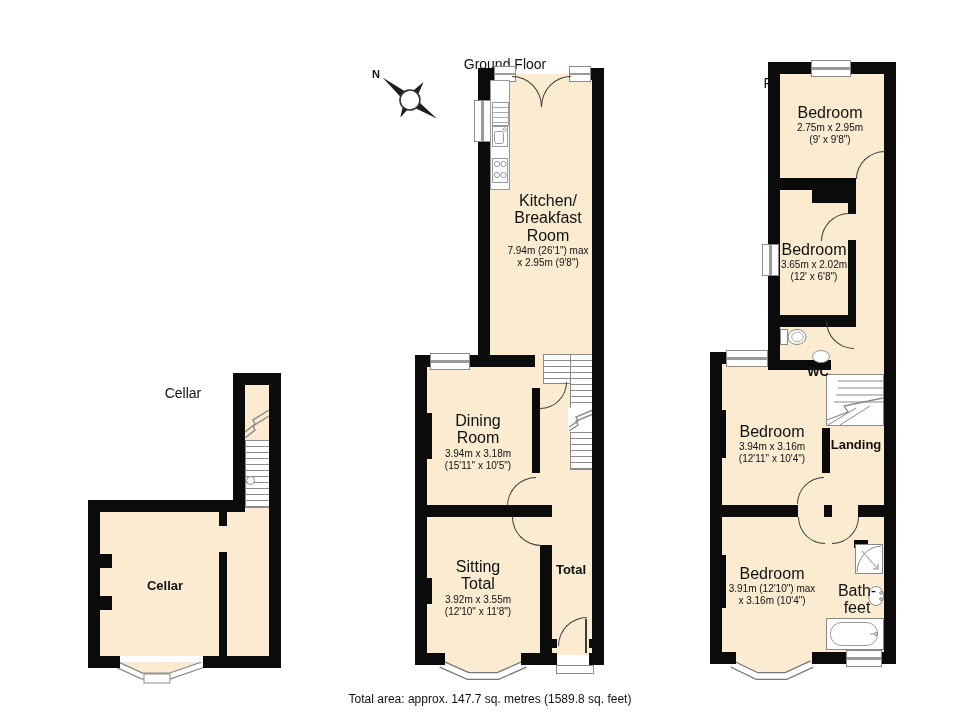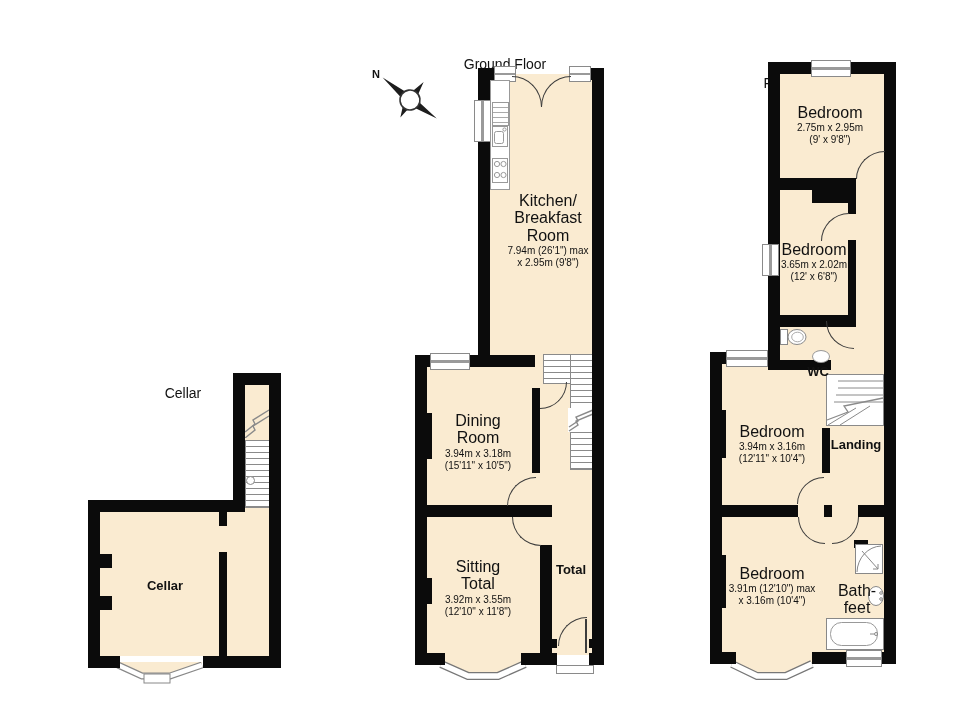--- a/index.html
+++ b/index.html
@@ -271,14 +271,15 @@
   <div class="label" style="left:714px;top:565px;width:116px;">
     <div class="room-name">Bedroom</div>
     <div class="room-dims">3.91m (12'10") max
 x 3.16m (10'4")</div>
   </div>
   <div class="label" style="left:830px;top:582px;width:54px;">
     <div class="room-name">Bath-
 feet</div>
   </div>
 
+  <div class="footer-note">Total area: approx. 147.7 sq. metres (1589.8 sq. feet)</div>
 
 </div>
 
 </body></html>

